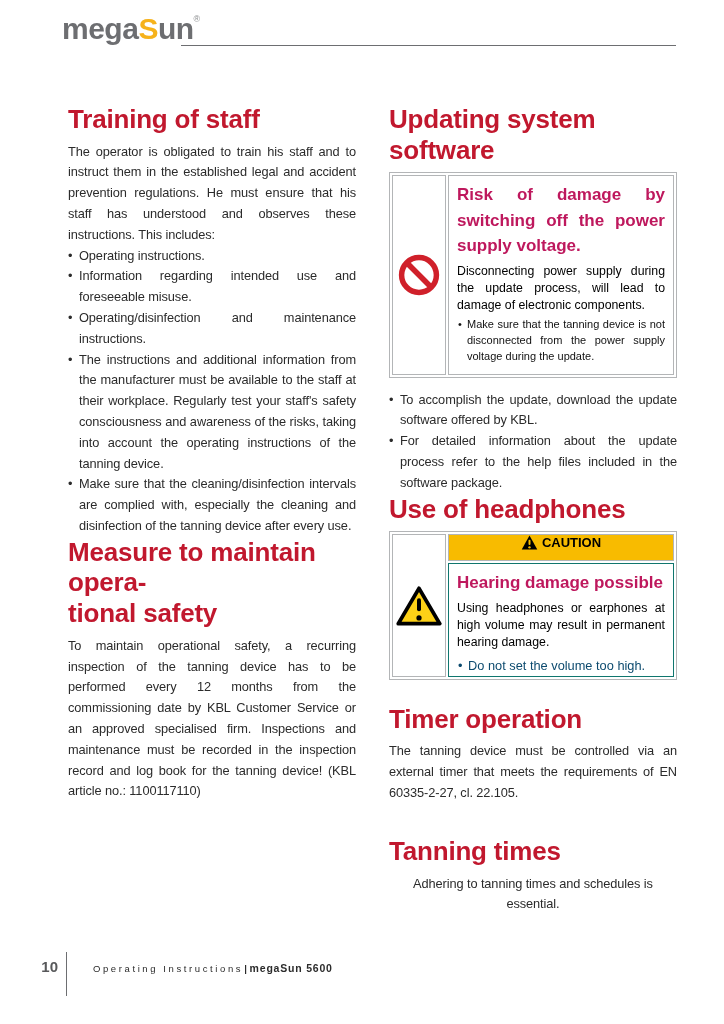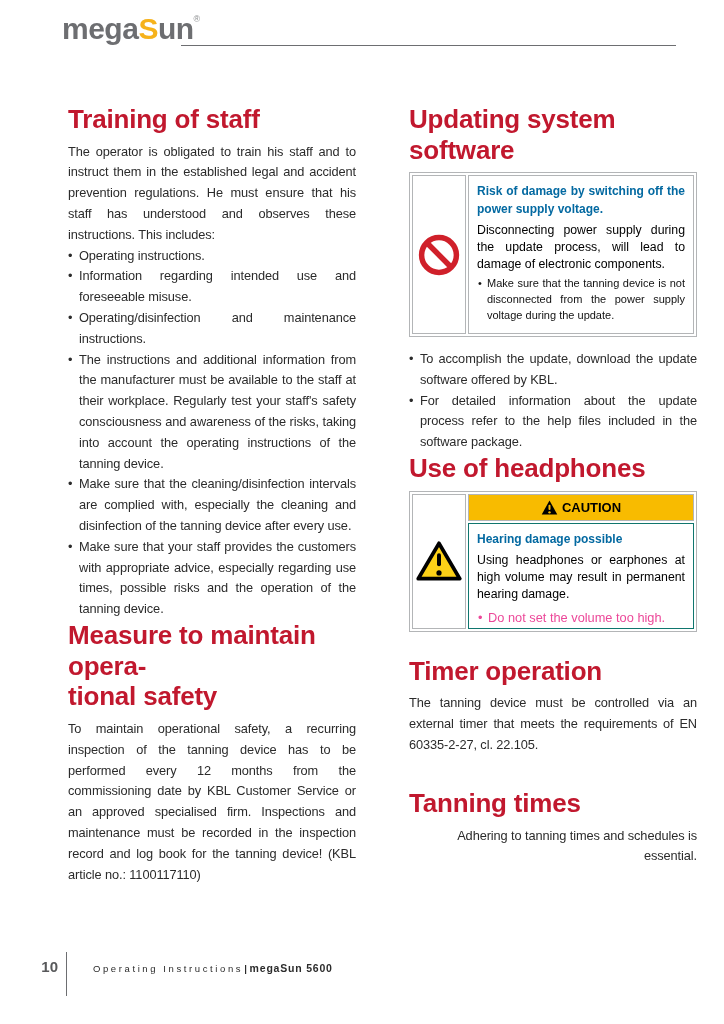--- a/index.html
+++ b/index.html
@@ -8,39 +8,39 @@
     font-family:"Liberation Sans", sans-serif;color:#2b2b2b;overflow:hidden;
   }
   
   .logo{position:absolute;left:62px;top:14px;font-size:30px;font-weight:bold;color:#6d6e71;letter-spacing:-0.5px;line-height:1;}
   .logo .s{color:#f6b21b;}
   .logo .tm{font-size:9px;vertical-align:top;position:relative;top:1px;color:#8a8c8e;font-weight:normal;}
   .header-rule{position:absolute;left:181px;top:45px;width:495px;border-top:1.6px solid #6d6e71;}
   
   .col{position:absolute;top:104px;width:288px;}
   .col-left{left:68px;}
-  .col-right{left:389px;margin-left:20px;}
+  .col-right{left:389px;}
   h1.sec{color:#c1182e;font-size:26px;font-weight:bold;line-height:1.18;margin:0 0 7px 0;white-space:pre-line;letter-spacing:-0.2px;}
   .body-txt{font-size:12.8px;line-height:20.8px;text-align:justify;margin:0;letter-spacing:-0.1px;}
   ul.blist{list-style:none;margin:0;padding:0;}
   ul.blist li{position:relative;padding-left:11px;font-size:12.8px;line-height:20.8px;text-align:justify;letter-spacing:-0.1px;}
   ul.blist li::before{content:"\2022";position:absolute;left:0;top:0;}
   .mt-sec{margin-top:20px;}
   
   .wbox{border:1px solid #b3b5b7;padding:2px;display:flex;gap:2px;margin:4px 0 12px 0;background:#fff;}
   .wbox-icon{width:52px;border:1px solid #b3b5b7;display:flex;align-items:center;justify-content:center;flex-shrink:0;}
   .wbox-text{flex:1;border:1px solid #b3b5b7;padding:6px 8px 9px 8px;}
-  .wbox-title{font-size:12px;font-weight:bold;line-height:1.5;color:#0369a1;text-align:justify;margin:0;}
+  .wbox-title{font-size:17px;font-weight:bold;line-height:1.5;color:#be185d;text-align:justify;margin:0;}
   .wbox-body{font-size:12.3px;line-height:1.38;color:#000000;text-align:justify;margin:4px 0 0 0;}
   .wbox-bullet{position:relative;font-size:11px;line-height:1.45;color:#111;margin:3px 0 0 0;padding-left:10px;text-align:justify;}
   .wbox-bullet::before{content:"\2022";position:absolute;left:1px;top:0;}
   .cbox-right{flex:1;display:flex;flex-direction:column;gap:2px;}
-  .cbox-banner{border:1px solid #b3b5b7;background:#f8bb00;height:25px;display:flex;align-items:center;justify-content:center;gap:4px;font-weight:bold;font-size:13px;color:#000;}
+  .cbox-banner{border:1px solid #b3b5b7;background:#f8bb00;height:25px;display:flex;justify-content:center;gap:4px;font-weight:bold;font-size:13px;color:#000;}
   .cbox-text{border:1px solid #0f766e;padding:6px 8px 1px 8px;}
-  .cbox-bullet{position:relative;font-size:12.8px;line-height:1.5;color:#ec4899;margin:5px 0 0 0;padding-left:11px;}
+  .cbox-bullet{position:relative;font-size:12.8px;line-height:1.5;color:#0c4a6e;margin:5px 0 0 0;padding-left:11px;}
   .cbox-bullet::before{content:"\2022";position:absolute;left:1px;top:0;}
   
   .footer-num{position:absolute;left:30px;top:958px;width:28px;text-align:right;font-size:15px;font-weight:bold;color:#58595b;}
   .footer-rule{position:absolute;left:66px;top:952px;height:44px;border-left:1.3px solid #6d6e71;}
   .footer-text{position:absolute;left:93px;top:962px;font-size:9.5px;color:#2b2b2b;letter-spacing:2.6px;white-space:nowrap;}
   .footer-text b{letter-spacing:0.8px;font-size:10.5px;}
   .footer-text .sep{letter-spacing:0.8px;margin:0 2px 0 1px;font-weight:bold;}
   svg{display:block;}
 </style>
 </head>
@@ -53,21 +53,20 @@
 
   <div class="col col-left">
     <h1 class="sec">Training of staff</h1>
     <p class="body-txt">The operator is obligated to train his staff and to instruct them in the established legal and accident prevention regulations. He must ensure that his staff has understood and observes these instructions. This includes:</p>
     <ul class="blist">
       <li>Operating instructions.</li>
       <li>Information regarding intended use and foreseeable misuse.</li>
       <li>Operating/disinfection and maintenance instructions.</li>
       <li>The instructions and additional information from the manufacturer must be available to the staff at their workplace. Regularly test your staff's safety consciousness and awareness of the risks, taking into account the operating instructions of the tanning device.</li>
       <li>Make sure that the cleaning/disinfection intervals are complied with, especially the cleaning and disinfection of the tanning device after every use.</li>
-      <li>Make sure that your staff provides the customers with appropriate advice, especially regarding use times, possible risks and the operation of the tanning device.</li>
     </ul>
     <h1 class="sec mt-sec">Measure to maintain opera-
 tional safety</h1>
     <p class="body-txt">To maintain operational safety, a recurring inspection of the tanning device has to be performed every 12 months from the commissioning date by KBL Customer Service or an approved specialised firm. Inspections and maintenance must be recorded in the inspection record and log book for the tanning device! (KBL article no.: 1100117110)</p>
   </div>
 
   <div class="col col-right">
     <h1 class="sec">Updating system software</h1>
 
     <div class="wbox">
@@ -115,20 +114,20 @@
           <p class="wbox-body">Using headphones or earphones at high volume may result in permanent hearing damage.</p>
           <p class="cbox-bullet">Do not set the volume too high.</p>
         </div>
       </div>
     </div>
 
     <h1 class="sec" style="margin-top:24px;">Timer operation</h1>
     <p class="body-txt">The tanning device must be controlled via an external timer that meets the requirements of EN 60335-2-27, cl. 22.105.</p>
 
     <h1 class="sec" style="margin-top:32px;">Tanning times</h1>
-    <p class="body-txt" style="text-align:right;">Adhering to tanning times and schedules is essential.</p>
+    <p class="body-txt" style="text-align:center;">Adhering to tanning times and schedules is essential.</p>
   </div>
 
   <div class="footer-num">10</div>
   <div class="footer-rule"></div>
   <div class="footer-text"><span>Operating Instructions</span><span class="sep">|</span><b>megaSun 5600</b></div>
 
 </div>
 
 </body></html>

